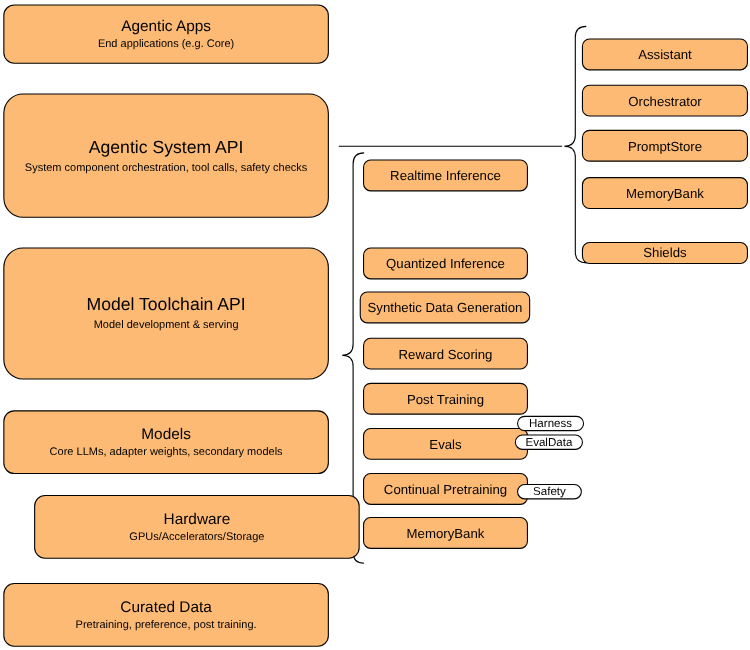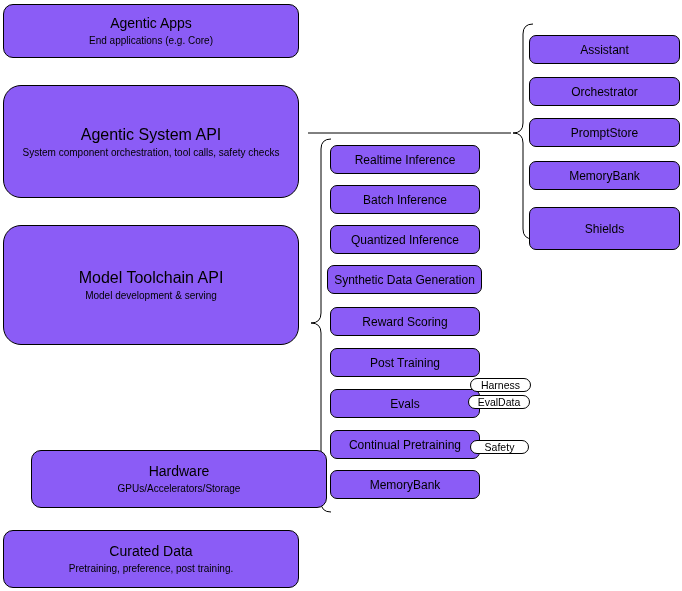--- a/index.html
+++ b/index.html
@@ -19,21 +19,21 @@
   #connector-layer {
     position: absolute;
     left: 0; top: 0;
     width: 682px;
     height: 591px;
     z-index: 0;
   }
   .node {
     position: absolute;
     box-sizing: border-box;
-    background: #8b5cf6;
+    background: #fdba74;
     border: 1px solid #000000;
     display: flex;
     flex-direction: column;
     align-items: center;
     justify-content: center;
     text-align: center;
     z-index: 1;
   }
   .stack-node { border-radius: 10px; }
   .stack-node.big { border-radius: 18px; }
@@ -92,36 +92,37 @@
   <div class="node stack-node big" style="left:3px; top:85px; width:296px; height:113px;">
     <div class="node-title">Agentic System API</div>
     <div class="node-subtitle">System component orchestration, tool calls, safety checks</div>
   </div>
 
   <div class="node stack-node big" style="left:3px; top:225px; width:296px; height:120px;">
     <div class="node-title">Model Toolchain API</div>
     <div class="node-subtitle">Model development &amp; serving</div>
   </div>
 
+  <div class="node stack-node" style="left:3px; top:373px; width:296px; height:58px;">
+    <div class="node-title">Models</div>
+    <div class="node-subtitle">Core LLMs, adapter weights, secondary models</div>
+  </div>
 
   <div class="node stack-node" style="left:3px; top:450px; width:296px; height:58px;margin-left:28px;">
     <div class="node-title">Hardware</div>
     <div class="node-subtitle">GPUs/Accelerators/Storage</div>
   </div>
 
   <div class="node stack-node" style="left:3px; top:530px; width:296px; height:58px;">
     <div class="node-title">Curated Data</div>
     <div class="node-subtitle">Pretraining, preference, post training.</div>
   </div>
 
   <div class="node chip" style="left:330px; top:145px; width:150px; height:29px;">
     <span>Realtime Inference</span>
-  </div>
-  <div class="node chip" style="left:330px; top:185px; width:150px; height:29px;">
-    <span>Batch Inference</span>
   </div>
   <div class="node chip" style="left:330px; top:225px; width:150px; height:29px;">
     <span>Quantized Inference</span>
   </div>
   <div class="node chip" style="left:327px; top:265px; width:155px; height:29px;">
     <span>Synthetic Data Generation</span>
   </div>
   <div class="node chip" style="left:330px; top:307px; width:150px; height:29px;">
     <span>Reward Scoring</span>
   </div>
@@ -153,17 +154,17 @@
   </div>
   <div class="node chip" style="left:529px; top:77px; width:151px; height:29px;">
     <span>Orchestrator</span>
   </div>
   <div class="node chip" style="left:529px; top:118px; width:151px; height:29px;align-items:center;">
     <span>PromptStore</span>
   </div>
   <div class="node chip" style="left:529px; top:161px; width:151px; height:29px;">
     <span>MemoryBank</span>
   </div>
-  <div class="node chip" style="left:529px; top:207px; width:151px; height:43px;">
+  <div class="node chip" style="left:529px; top:220px; width:151px; height:20px;">
     <span>Shields</span>
   </div>
 
 </div>
 
 </body></html>

